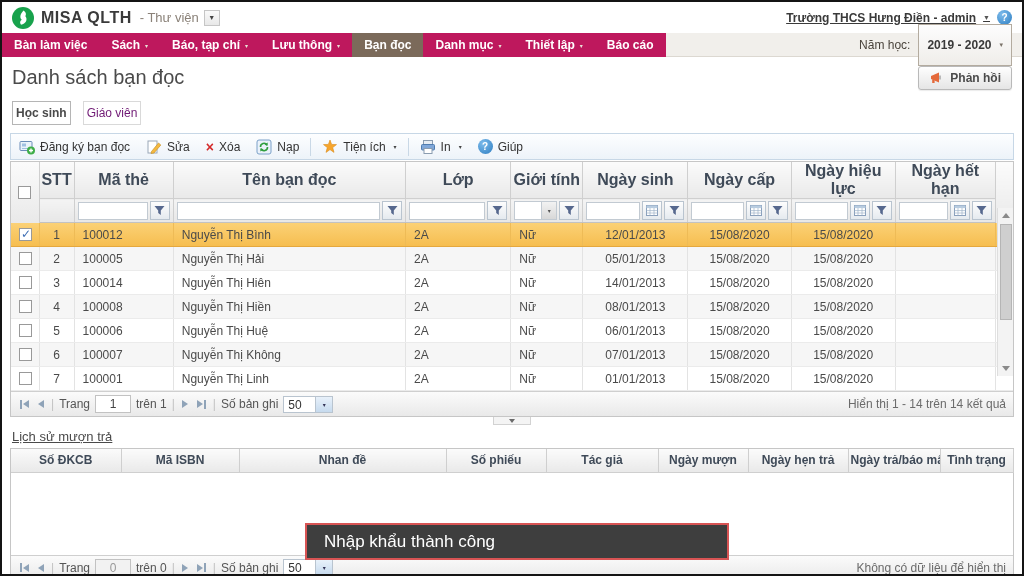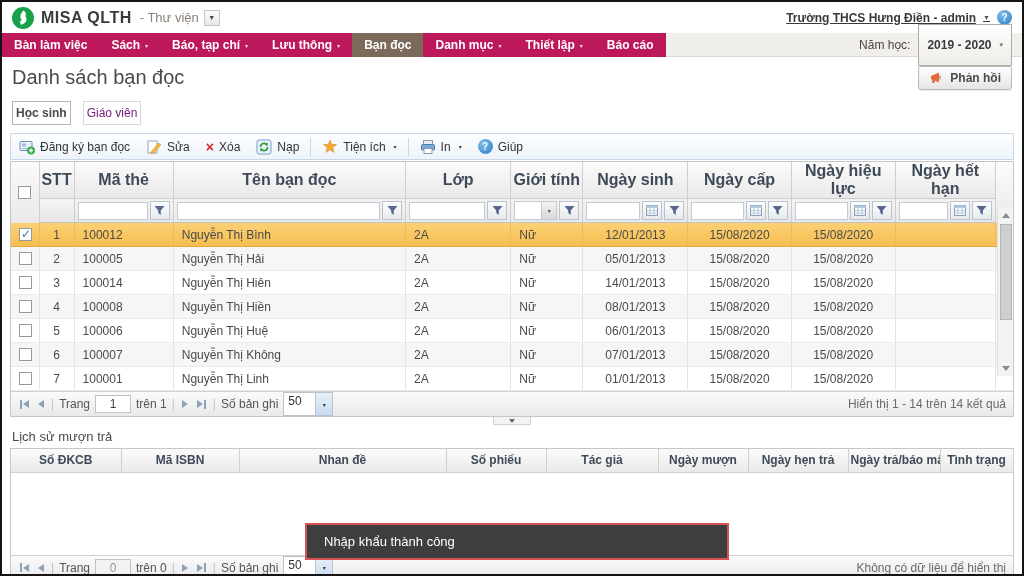--- a/index.html
+++ b/index.html
@@ -89,43 +89,43 @@
   
   .pager{height:25px;border-top:1px solid #cfcfcf;background:linear-gradient(#fbfbfb,#e9e9e9);
     display:flex;align-items:center;padding:0 7px;font-size:12px;color:#555;gap:5px;}
   .pg-ico{display:flex;align-items:center;gap:1px;cursor:pointer;padding:0 2px;}
   .pbar{width:2px;height:9px;background:#8fa3b8;display:inline-block;}
   .ptl{width:0;height:0;border-top:4px solid transparent;border-bottom:4px solid transparent;border-right:6px solid #8fa3b8;}
   .ptr{width:0;height:0;border-top:4px solid transparent;border-bottom:4px solid transparent;border-left:6px solid #8fa3b8;}
   .pg-sep{color:#c2c2c2;}
   .pg-input{width:36px;height:18px;border:1px solid #c2c2c2;text-align:center;font-size:12px;color:#444;}
   .pg-input.dis{background:#f2f2f2;color:#999;}
-  .pg-select{width:50px;height:24px;border:1px solid #b9c4cf;background:#fff;display:flex;align-items:stretch;cursor:pointer;}
+  .pg-select{width:50px;height:17px;border:1px solid #b9c4cf;background:#fff;display:flex;align-items:stretch;cursor:pointer;}
   .pg-select .val{flex:1;padding:1px 4px;color:#333;}
   .pg-select .btn{width:17px;background:linear-gradient(#e8f1fa,#c6daee);border-left:1px solid #b9c4cf;
     display:flex;align-items:center;justify-content:center;font-size:6px;color:#335;}
   .pg-summary{margin-left:auto;color:#6b6b6b;}
 
   
   .splitter{height:10px;position:relative;}
   .split-handle{position:absolute;left:50%;top:0;transform:translateX(-50%);width:38px;height:8px;background:#f4f4f4;
     border:1px solid #d2d2d2;border-top:none;display:flex;align-items:center;justify-content:center;cursor:pointer;}
   .split-dot{width:0;height:0;border-left:3px solid transparent;border-right:3px solid transparent;border-top:4px solid #6a6a6a;}
 
   
-  .hist-label{padding:2px 0 4px 10px;font-size:13px;color:#4a4a4a;height:21px;}
+  .hist-label{padding:2px 0 4px 10px;font-size:13px;color:#4a4a4a;height:21px;text-decoration:underline;}
   .hgrid{margin:0 8px;border:1px solid #c6c6c6;background:#fff;}
   table.htab{width:100%;border-collapse:collapse;table-layout:fixed;}
   .htab th{background:linear-gradient(#fbfbfb,#e9e9e9);border-right:1px solid #cfcfcf;border-bottom:1px solid #cfcfcf;
     font-size:12px;font-weight:bold;color:#3f4a58;height:23px;padding:0 2px;overflow:hidden;white-space:nowrap;cursor:pointer;}
   .hist-empty{height:82px;background:#fff;}
 
   
   .toast{position:absolute;left:303px;top:521px;width:424px;height:37px;background:#3e3e3e;border:2px solid #d85454;
-    color:#fff;font-size:13px;display:flex;align-items:center;padding-left:17px;z-index:50;text-align:center;}
+    color:#fff;font-size:17px;display:flex;align-items:center;padding-left:17px;z-index:50;text-align:center;}
 </style>
 </head>
 <body>
 
 <div class="screen">
 
   <div class="topbar">
     <svg class="logo-svg" viewBox="0 0 22 22">
       <circle cx="11" cy="11" r="11" fill="#18a24c"></circle>
       <path d="M11.5 3.5 C8 7.5 7.5 10.5 9.8 12.8 C7.8 13.8 7.6 16 9 17.8 C13.8 16.8 16 12.5 13.4 9.2 C14.6 7 13.8 4.8 11.5 3.5 Z" fill="#fff"></path>

